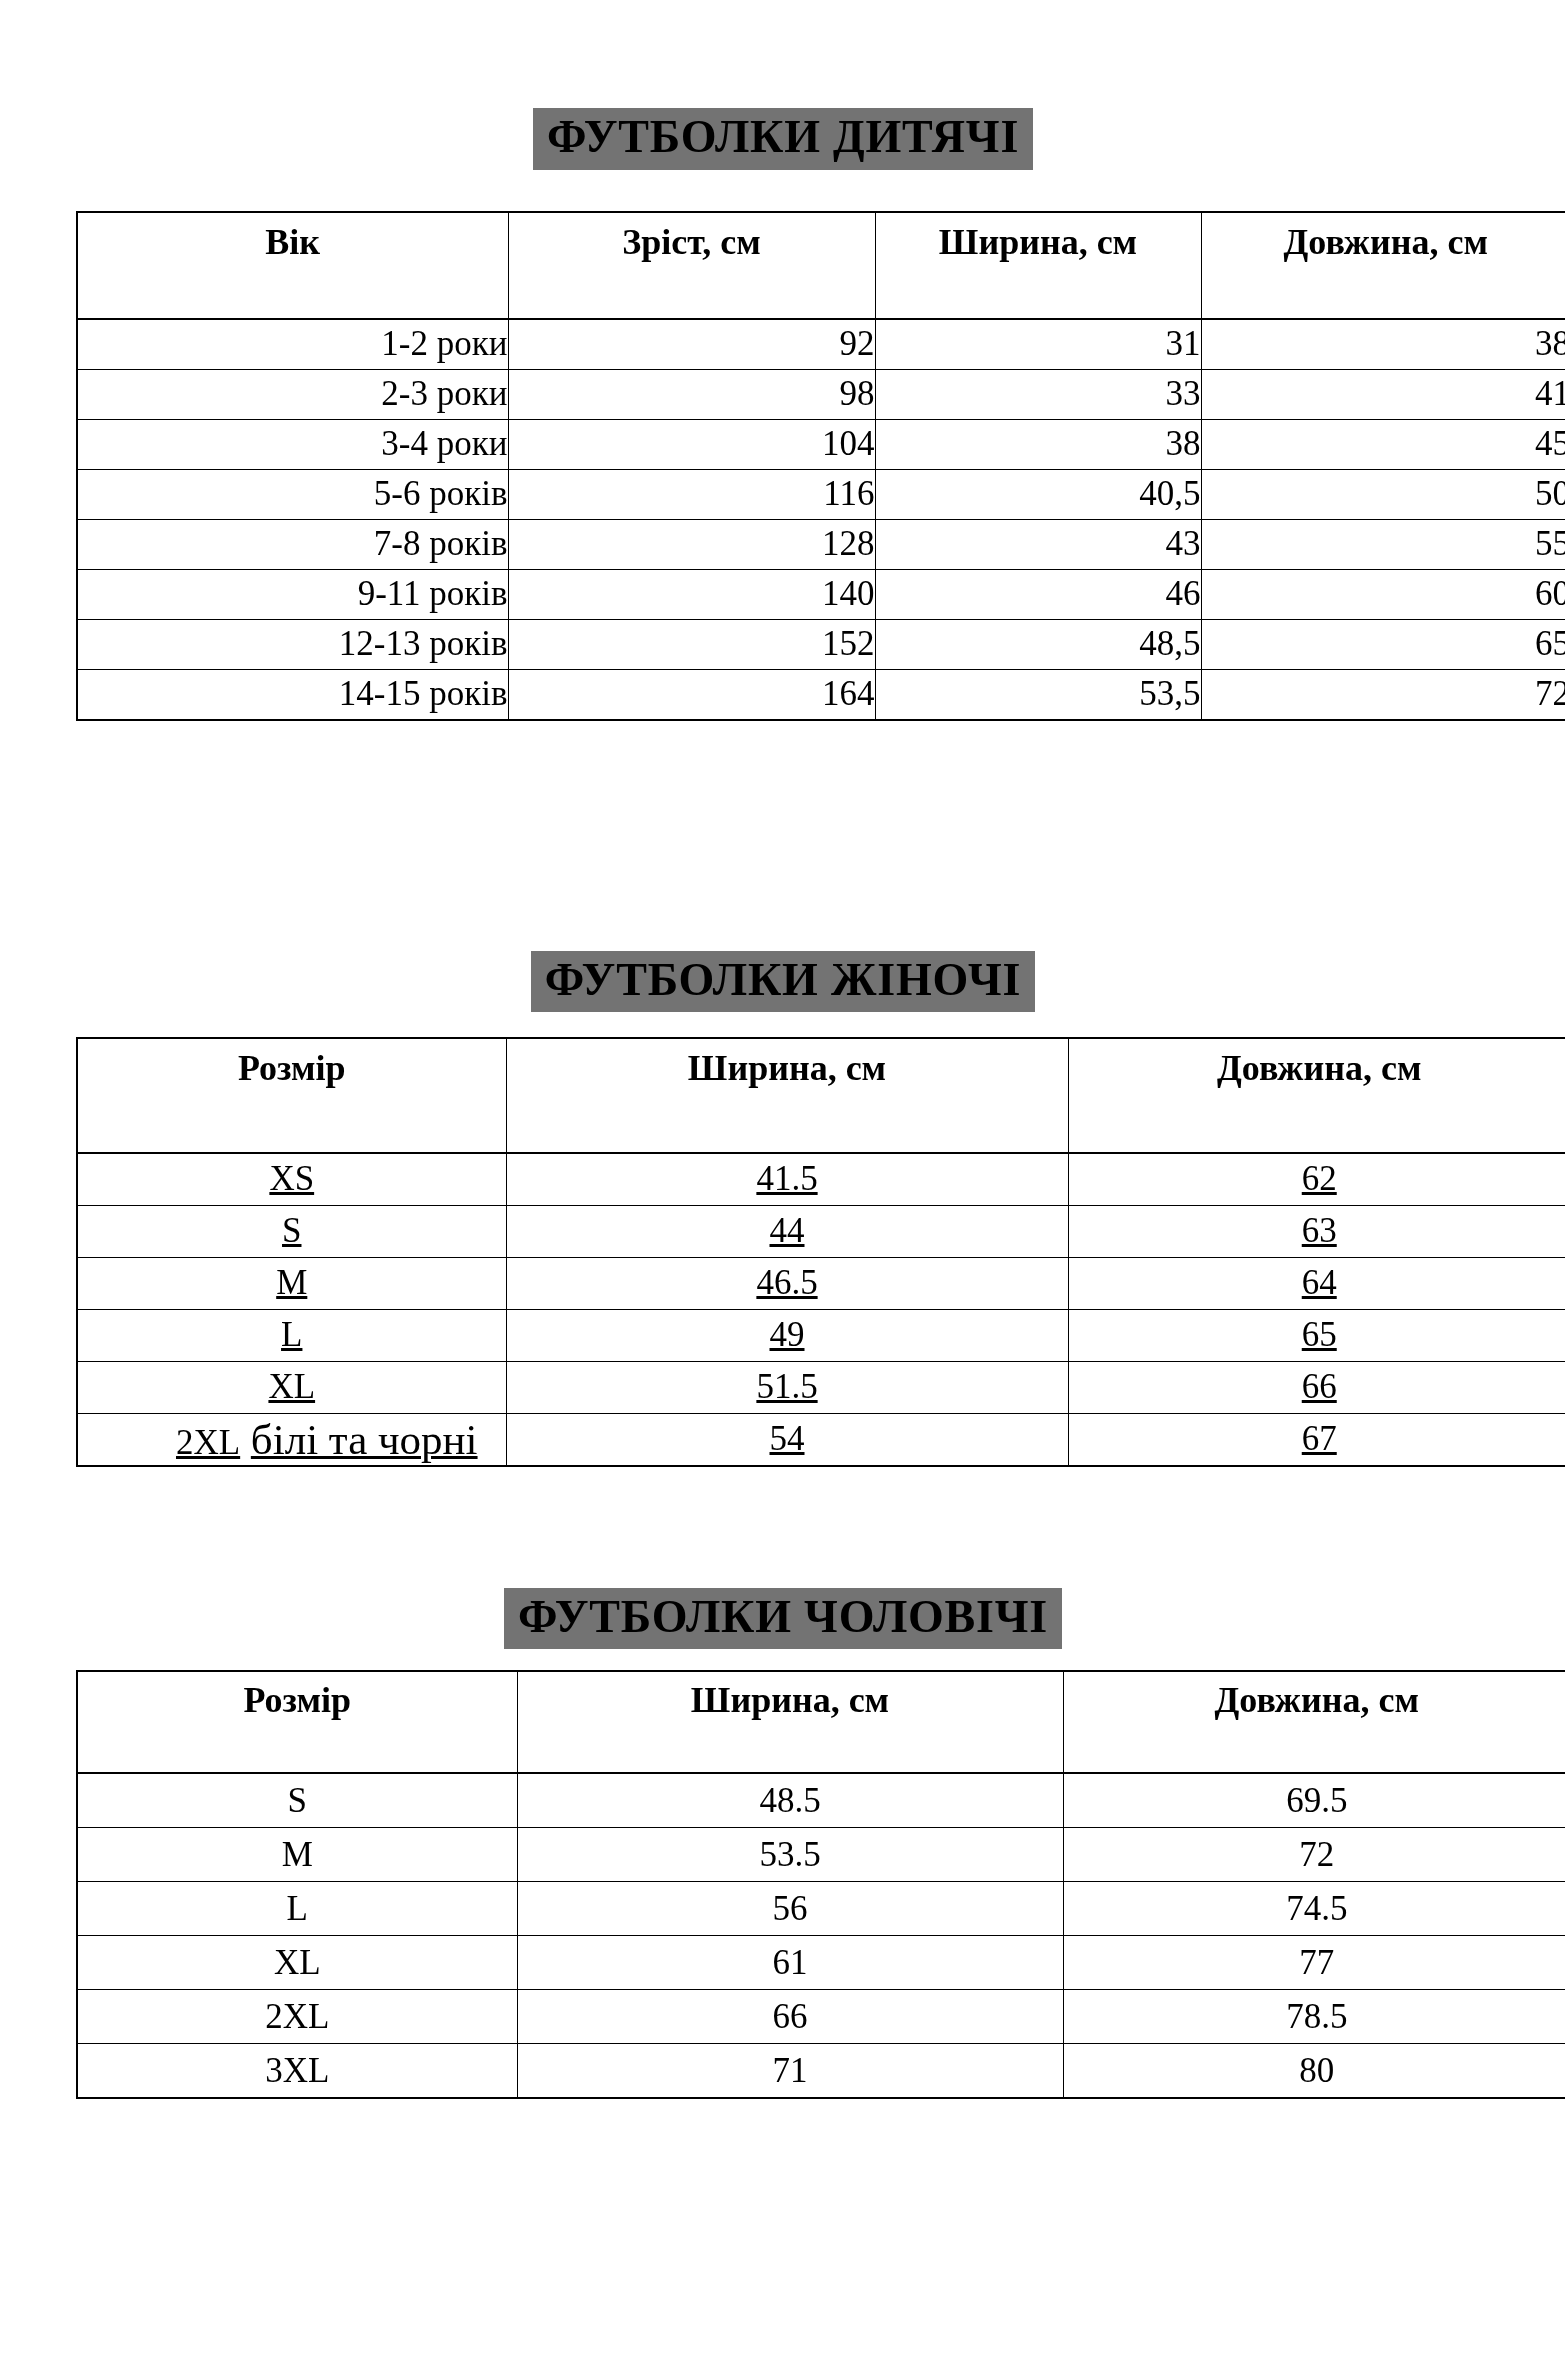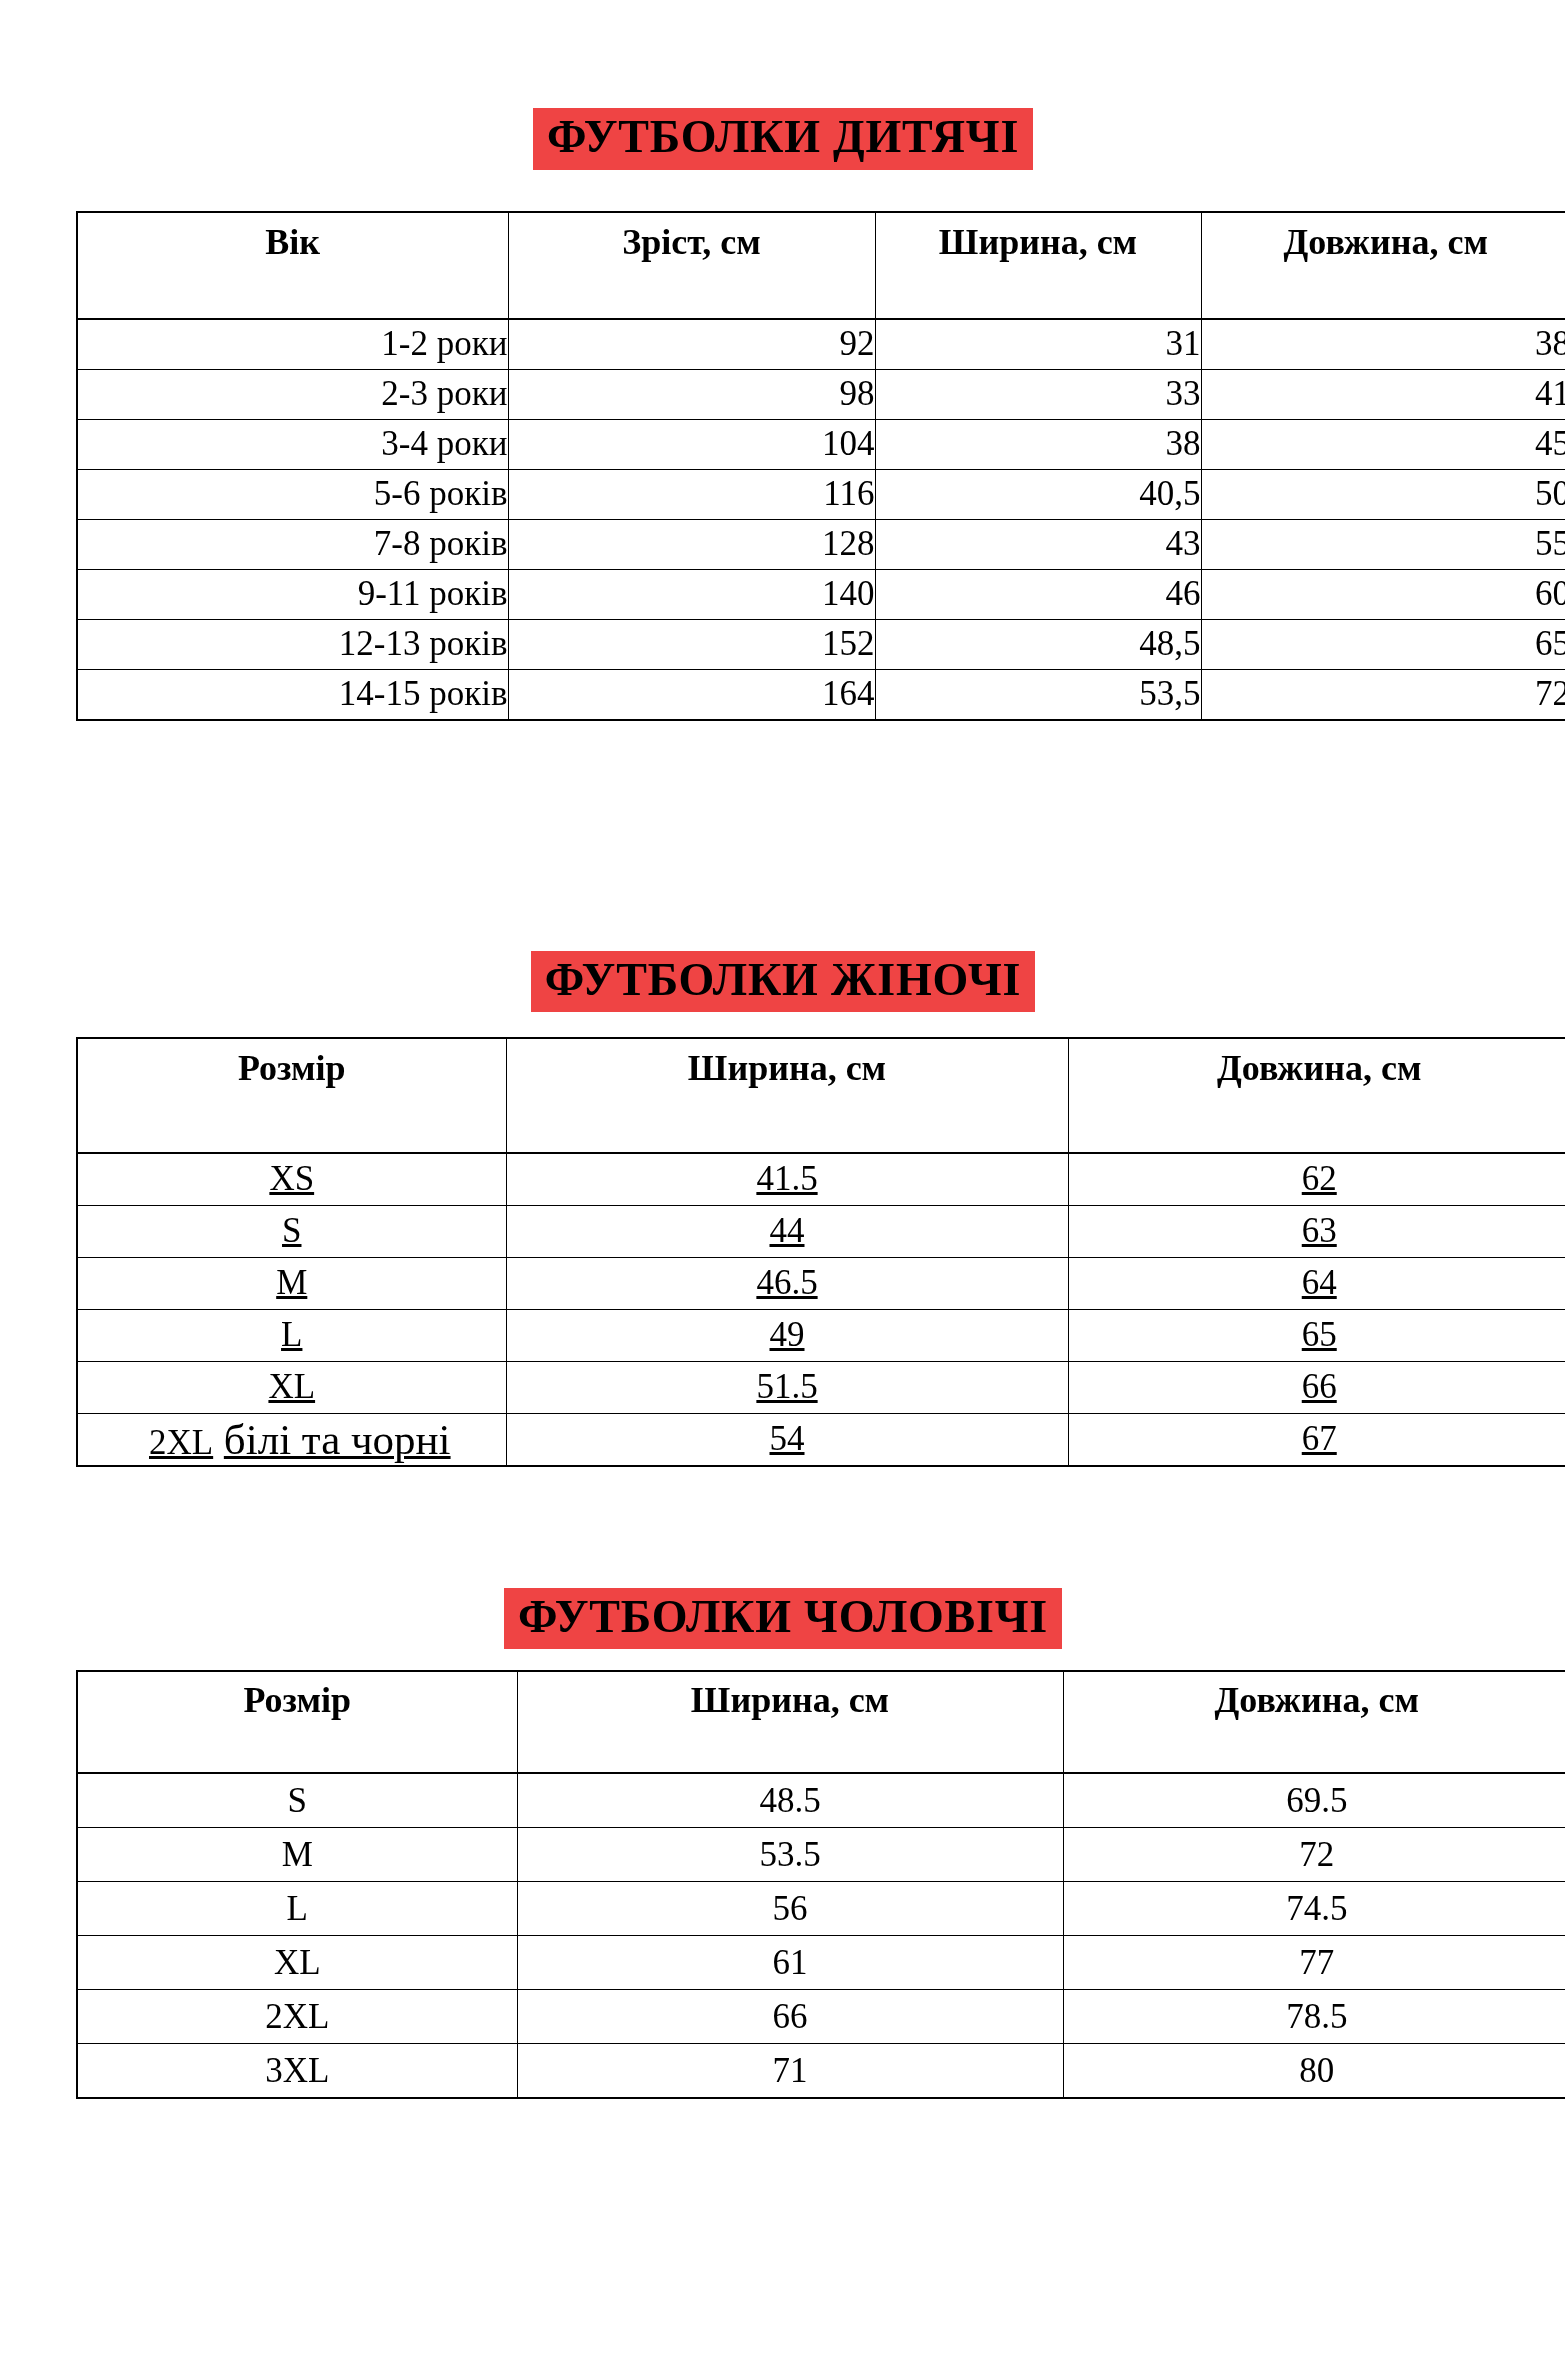--- a/index.html
+++ b/index.html
@@ -16,21 +16,21 @@
   .inner { margin-left: 76px; width: 1494px; }
   .doc-title {
     margin: 0;
     text-align: center;
     font-size: 46px;
     line-height: 60px;
     font-weight: bold;
     letter-spacing: 0.8px;
   }
   .doc-title .hl {
-    background: #ef4444;
+    background: #737373;
     padding: 3.1px 13.8px 7.6px 13.8px;
   }
   table {
     border-collapse: collapse;
     width: 1494px;
     table-layout: fixed;
     border: 2.3px solid #000;
   }
   th, td {
     border: 1.5px solid #000;
@@ -59,21 +59,21 @@
   .t2 { margin-top: 23px; }
   .t2 thead th { height: 92px; }
   .t2 tbody td { height: 53px; }
   
   .sect-0 .doc-title { padding-top: 107px; }
   .sect-1 .doc-title { padding-top: 229px; }
   .sect-2 .doc-title { padding-top: 120px; }
   
   td.note-cell {
     text-align: left;
-    padding-left: 71px;
+    padding-left: 98px;
     white-space: nowrap;
   }
   .size-note {
     font-size: 43px;
     margin-left: 10.7px;
   }
 </style>
 </head>
 <body>
 

